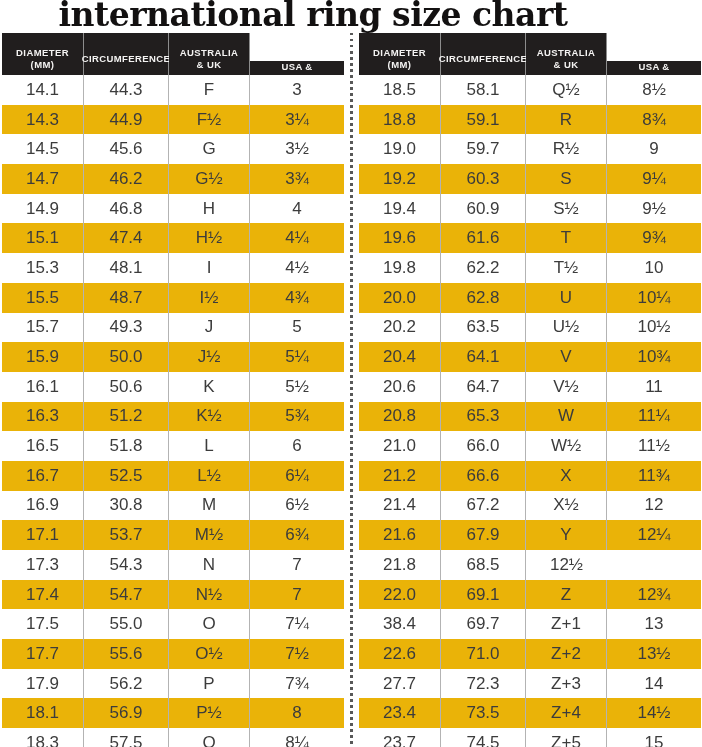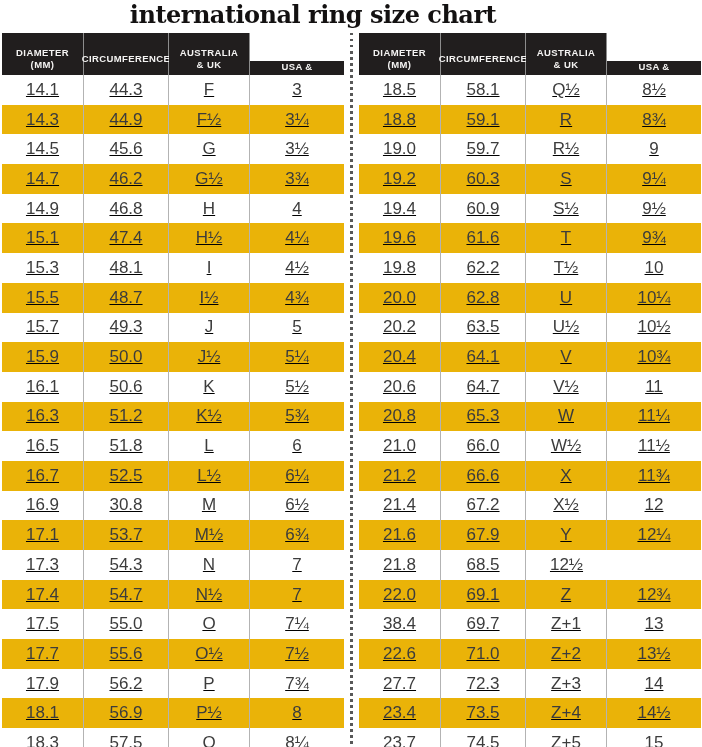--- a/index.html
+++ b/index.html
@@ -18,21 +18,21 @@
     box-sizing: border-box;
     padding-left: 2px;
   }
   .title {
     height: 33px;
     line-height: 30px;
     text-align: center;
     padding-right: 78px;
     font-family: "DejaVu Serif", "Liberation Serif", serif;
     font-weight: bold;
-    font-size: 24px;
+    font-size: 33px;
     letter-spacing: -0.5px;
     color: #131111;
     white-space: nowrap;
   }
   .tables-wrap {
     display: flex;
     align-items: stretch;
     height: 714px;
   }
   .ring-table {
@@ -72,21 +72,20 @@
     box-sizing: border-box;
     text-align: center;
   }
   .hcell:last-child { border-right: none; margin-top: 28px; }
   .trow {
     display: grid;
     grid-template-columns: 82px 85px 81px 94px;
     height: 29.7px;
     flex: none;
     background: #ffffff;
-    text-decoration: underline;
   }
   .trow.alt { background: #eab308; }
   .tcell {
     display: flex;
     align-items: center;
     justify-content: center;
     font-size: 17px;
     color: #3c3c3c;
     border-right: 1px solid #b3b3b3;
     box-sizing: border-box;

